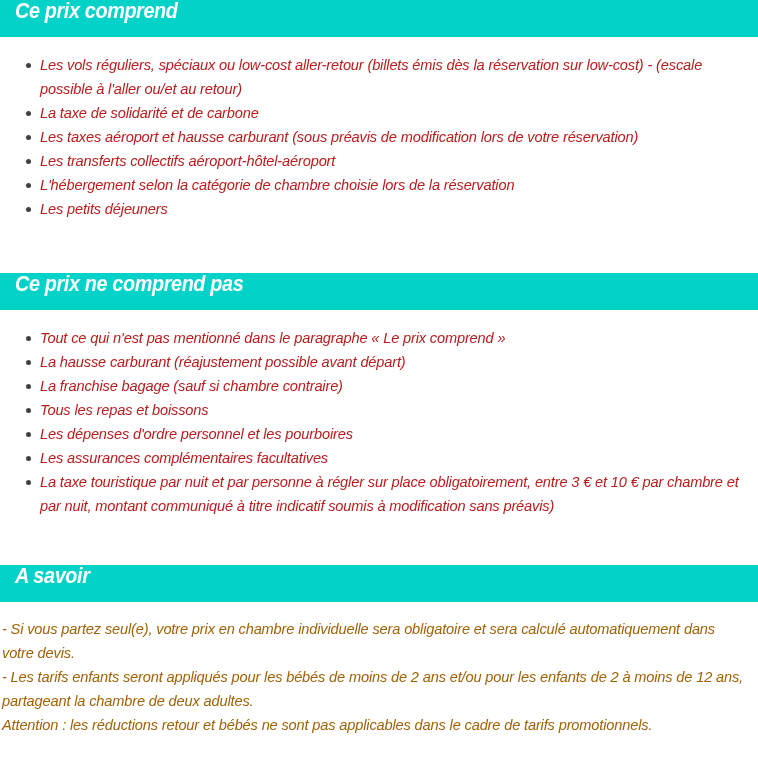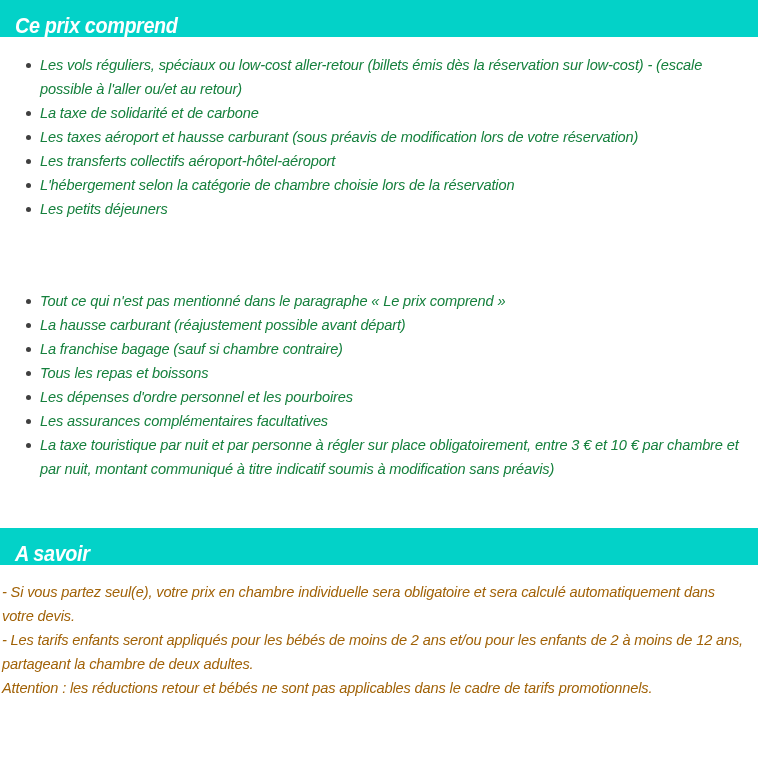--- a/index.html
+++ b/index.html
@@ -21,21 +21,21 @@
     height: 779px;
     position: relative;
     background: #ffffff;
   }
 
   
   .section-header {
     background: #03d2c8;
     height: 37px;
     display: flex;
-    align-items: flex-end;
+    align-items: flex-start;
     padding: 0 16px 0 15px;
     box-sizing: border-box;
   }
   .section-header .section-title {
     color: #ffffff;
     font-family: "Liberation Sans Narrow", "Liberation Sans", sans-serif;
     font-style: italic;
     font-weight: bold;
     font-size: 22px;
     line-height: 22px;
@@ -56,21 +56,21 @@
     padding: 0;
   }
   ul.bullets > li {
     position: relative;
     padding-left: 40px;
     padding-right: 10px;
     margin: 0;
     font-style: italic;
     font-size: 14.6px;
     line-height: 24px;
-    color: #15803d;
+    color: #b91c1c;
     letter-spacing: -0.15px;
   }
   ul.bullets > li::before {
     content: "";
     position: absolute;
     left: 26px;
     top: 10px;
     width: 5px;
     height: 5px;
     border-radius: 50%;
@@ -112,20 +112,23 @@
       <li>La taxe de solidarité et de carbone</li>
       <li>Les taxes aéroport et hausse carburant (sous préavis de modification lors de votre réservation)</li>
       <li>Les transferts collectifs aéroport-hôtel-aéroport</li>
       <li>L'hébergement selon la catégorie de chambre choisie lors de la réservation</li>
       <li>Les petits déjeuners</li>
     </ul>
   </div>
 
   <div class="gap-section-1"></div>
 
+  <div class="section-header">
+    <span class="section-title">Ce prix ne comprend pas</span>
+  </div>
   <div class="gap-after-header"></div>
   <div class="section-body">
     <ul class="bullets">
       <li>Tout ce qui n'est pas mentionné dans le paragraphe « Le prix comprend »</li>
       <li>La hausse carburant (réajustement possible avant départ)</li>
       <li>La franchise bagage (sauf si chambre contraire)</li>
       <li>Tous les repas et boissons</li>
       <li>Les dépenses d'ordre personnel et les pourboires</li>
       <li>Les assurances complémentaires facultatives</li>
       <li>La taxe touristique par nuit et par personne à régler sur place obligatoirement, entre 3 € et 10 € par chambre et par nuit, montant communiqué à titre indicatif soumis à modification sans préavis)</li>

